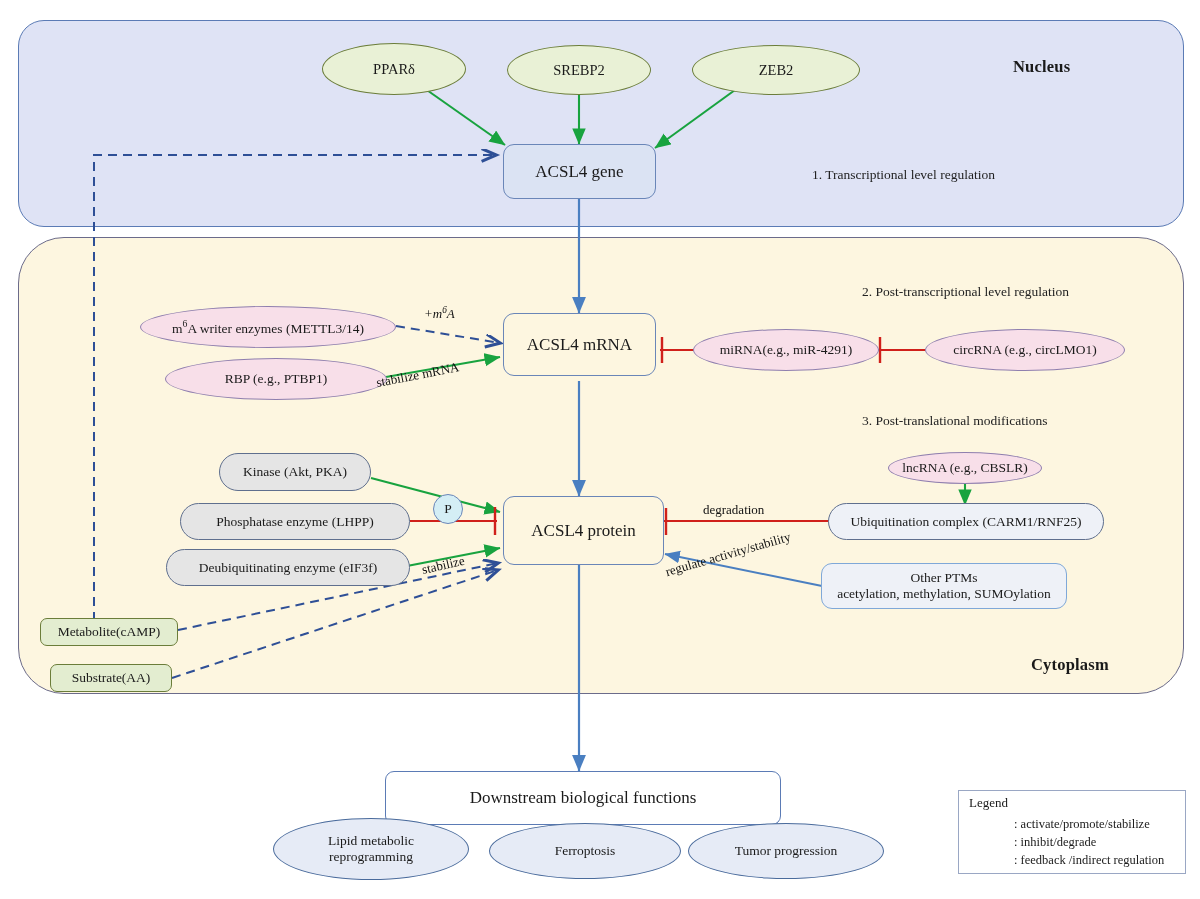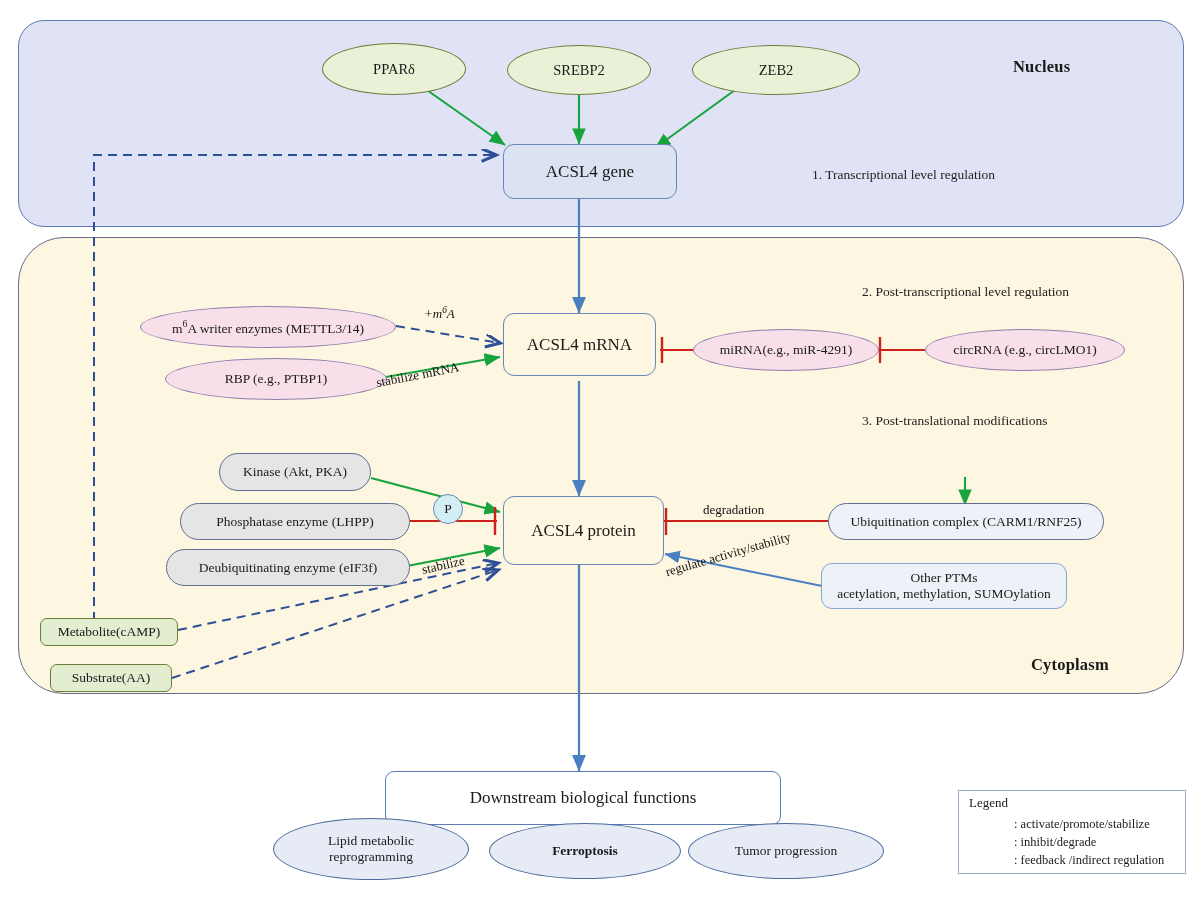--- a/index.html
+++ b/index.html
@@ -137,21 +137,21 @@
   <div class="node ellipse tf" style="left:322px;top:43px;width:144px;height:52px;">
     <span class="txt">PPARδ</span>
   </div>
   <div class="node ellipse tf" style="left:507px;top:45px;width:144px;height:50px;">
     <span class="txt">SREBP2</span>
   </div>
   <div class="node ellipse tf" style="left:692px;top:45px;width:168px;height:50px;">
     <span class="txt">ZEB2</span>
   </div>
 
-  <div class="node corebox" style="left:503px;top:144px;width:174px;height:55px;">
+  <div class="node corebox" style="left:503px;top:144px;width:153px;height:55px;">
     <span class="txt">ACSL4 gene</span>
   </div>
 
   <div class="node ellipse pink" style="left:140px;top:306px;width:256px;height:42px;">
     <span class="txt">m<span class="sup">6</span>A writer enzymes (METTL3/14)</span>
   </div>
   <div class="node ellipse pink" style="left:165px;top:358px;width:222px;height:42px;">
     <span class="txt">RBP (e.g., PTBP1)</span>
   </div>
 
@@ -177,20 +177,23 @@
   </div>
 
   <div class="pcircle" style="left:433px;top:494px;">
     <span>P</span>
   </div>
 
   <div class="node clearbox" style="left:503px;top:496px;width:161px;height:69px;">
     <span class="txt">ACSL4 protein</span>
   </div>
 
+  <div class="node ellipse pink" style="left:888px;top:452px;width:154px;height:32px;">
+    <span class="txt">lncRNA (e.g., CBSLR)</span>
+  </div>
   <div class="node ubbox" style="left:828px;top:503px;width:276px;height:37px;">
     <span class="txt">Ubiquitination complex (CARM1/RNF25)</span>
   </div>
 
   <div class="node ptmbox" style="left:821px;top:563px;width:246px;height:46px;flex-direction:column;">
     <span class="txt">Other PTMs</span>
     <span class="txt">acetylation, methylation, SUMOylation</span>
   </div>
 
   <div class="node greenbox" style="left:40px;top:618px;width:138px;height:28px;">
@@ -201,21 +204,21 @@
   </div>
 
   <div class="node downbox" style="left:385px;top:771px;width:396px;height:54px;">
     <span class="txt">Downstream biological functions</span>
   </div>
 
   <div class="node ellipse downell" style="left:273px;top:818px;width:196px;height:62px;flex-direction:column;">
     <span class="txt">Lipid metabolic</span>
     <span class="txt">reprogramming</span>
   </div>
-  <div class="node ellipse downell" style="left:489px;top:823px;width:192px;height:56px;font-weight:bold;">
+  <div class="node ellipse downell" style="left:489px;top:823px;width:192px;height:56px;">
     <span class="txt">Ferroptosis</span>
   </div>
   <div class="node ellipse downell" style="left:688px;top:823px;width:196px;height:56px;">
     <span class="txt">Tumor progression</span>
   </div>
 
   <div class="edge-label ital" style="left:424px;top:305px;">+m<span class="sup">6</span>A</div>
   <div class="edge-label rot-stab" style="left:378px;top:375px;">stabilize mRNA</div>
   <div class="edge-label rot-stab2" style="left:424px;top:562px;">stabilize</div>
   <div class="edge-label" style="left:703px;top:502px;">degradation</div>

